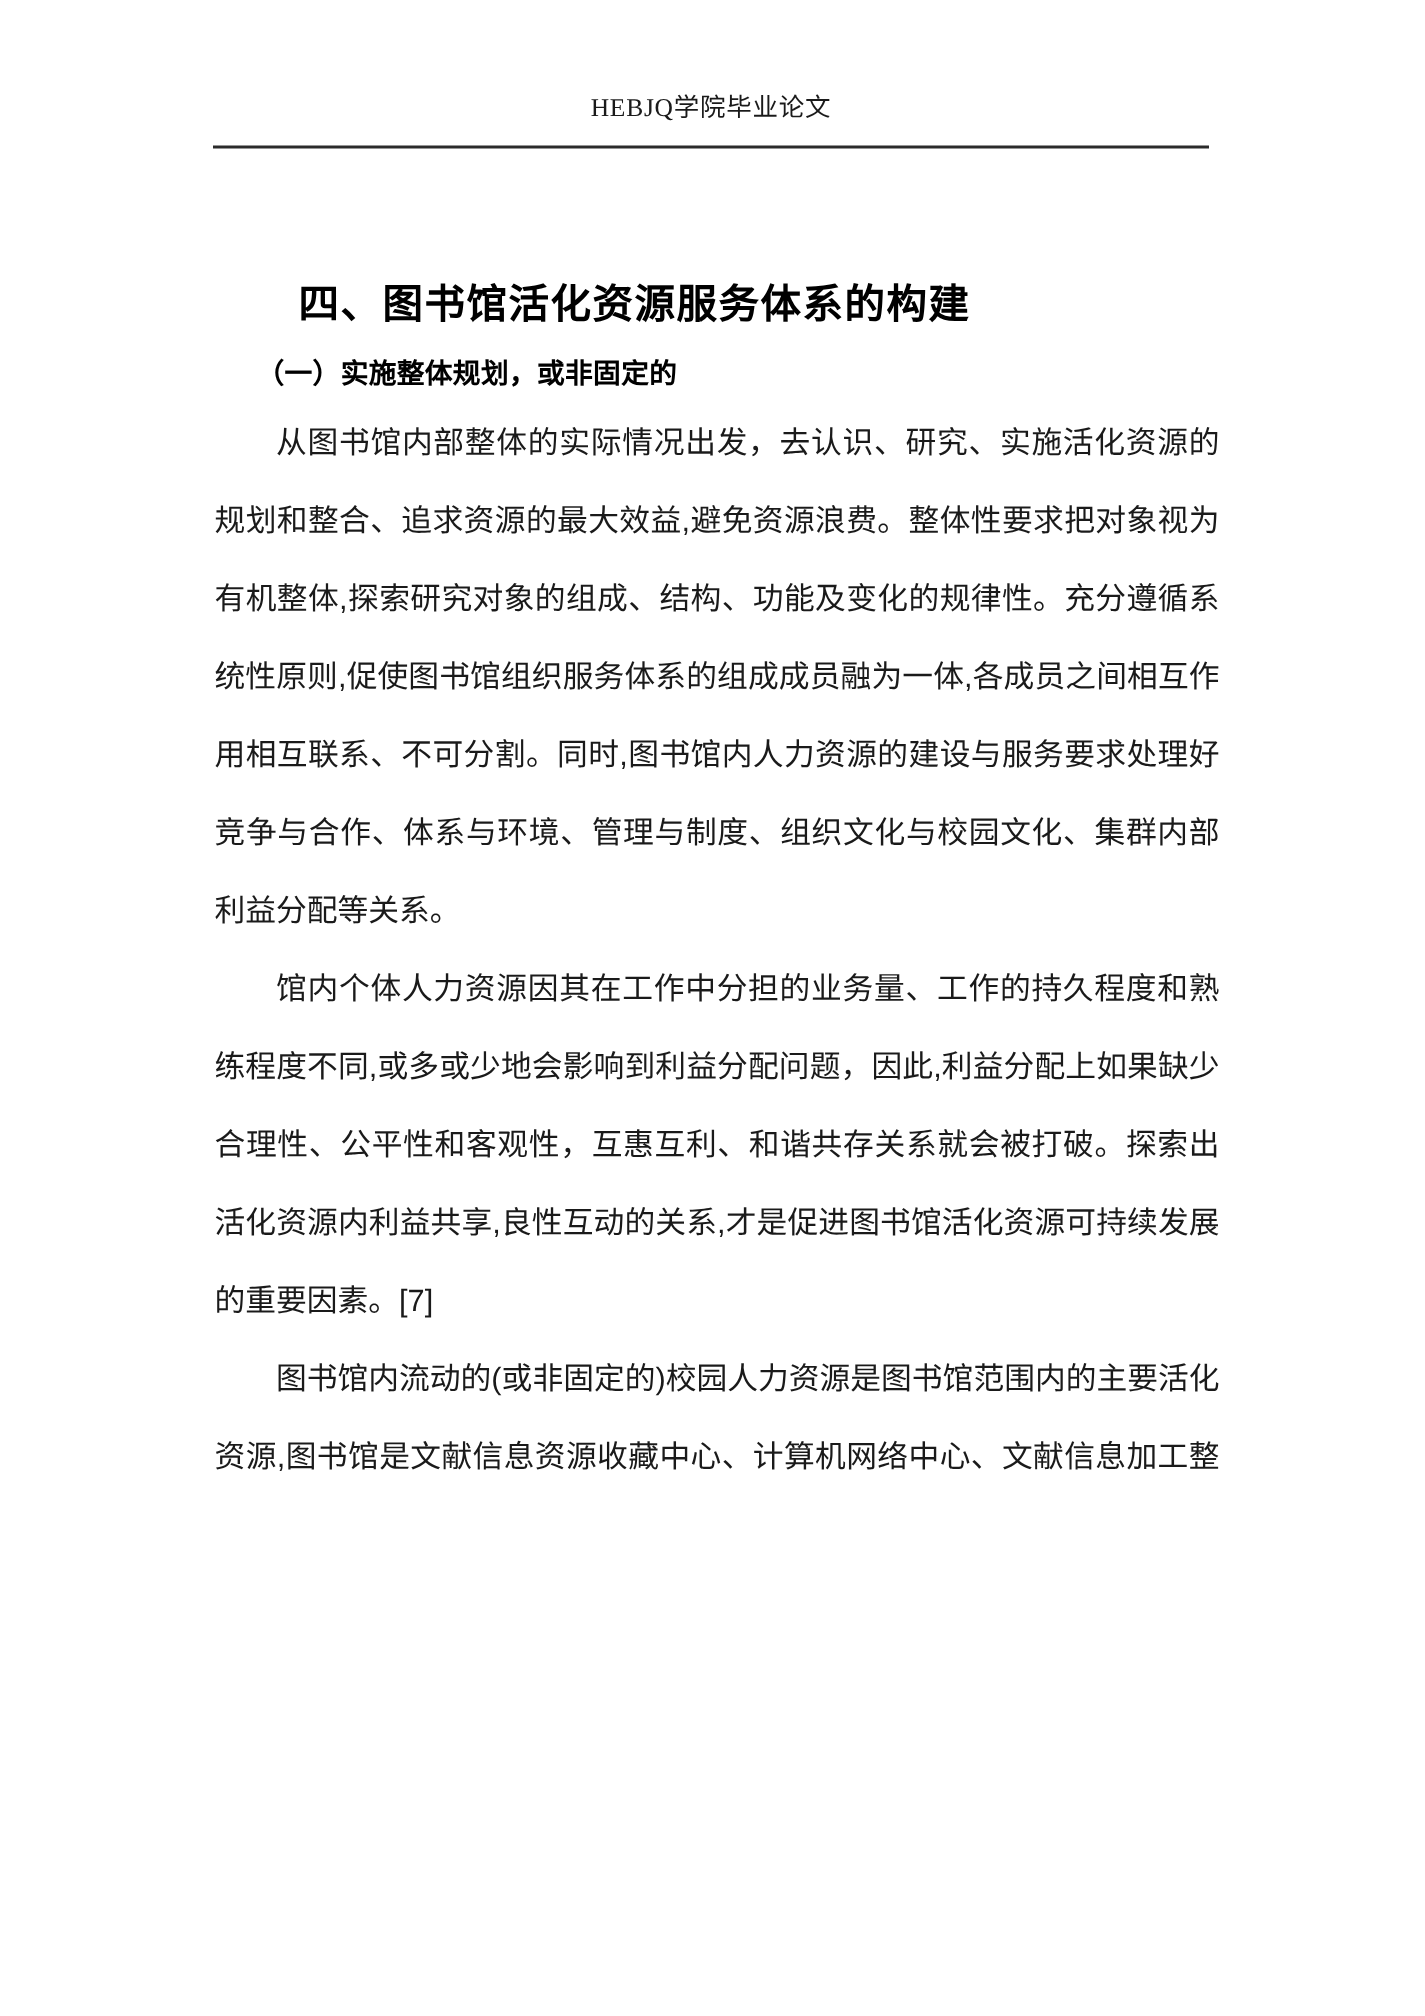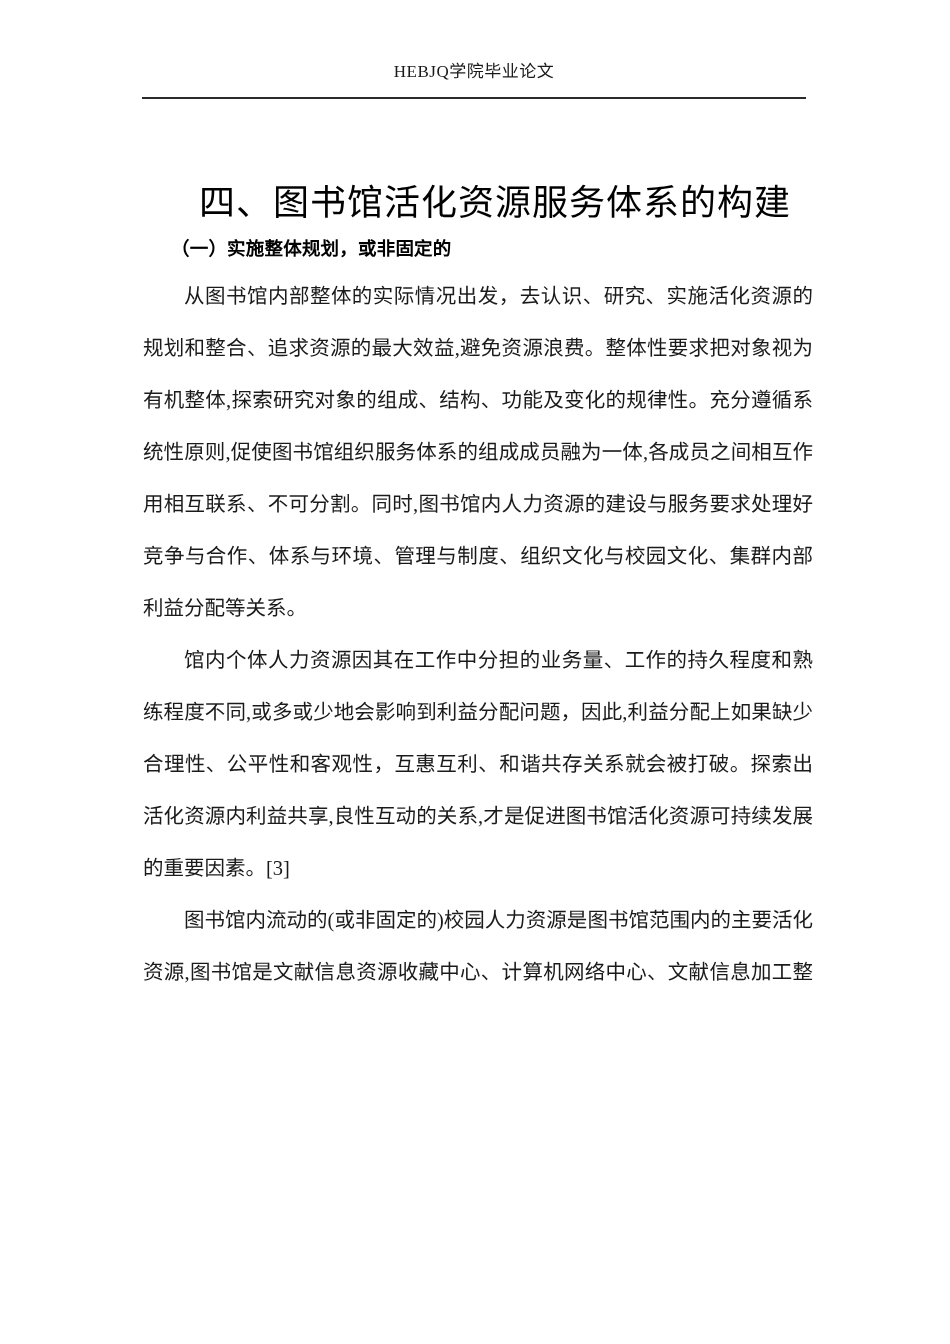--- a/index.html
+++ b/index.html
@@ -51,22 +51,22 @@
     position: absolute;
     left: 143px;
     top: 180px;
     width: 670px;
   }
 
   h1.doc-title {
     margin: 0 0 2px 0;
     padding: 0;
     font-family: "Liberation Sans", "DejaVu Sans", sans-serif;
-    font-weight: normal;
-    font-size: 36px;
+    font-weight: bold;
+    font-size: 27px;
     line-height: 46px;
     letter-spacing: 1px;
     text-align: left;
     text-indent: 56px;
     color: #000000;
   }
 
   h2.section-title {
     margin: 0;
     padding: 0;
@@ -75,21 +75,21 @@
     font-size: 18.5px;
     line-height: 42px;
     letter-spacing: 0.2px;
     text-indent: 28px;
     color: #000000;
   }
 
   p.body-para {
     margin: 0;
     padding: 0;
-    font-family: Liberation Serif, serif;
+    font-family: Liberation Sans, sans-serif;
     font-size: 20.5px;
     line-height: 52px;
     text-align: justify;
     text-align-last: left;
     text-justify: inter-character;
     text-indent: 41px;
     color: #1a1a1a;
     letter-spacing: 0px;
   }
 
@@ -116,21 +116,21 @@
   <div class="page-header">
     <span class="header-text">HEBJQ学院毕业论文</span>
   </div>
   <div class="header-rule"></div>
 
   <div class="content">
     <h1 class="doc-title">四、图书馆活化资源服务体系的构建</h1>
     <div id="blocks">
         <h2 class="section-title">（一）实施整体规划，或非固定的</h2>
         <p class="body-para">从图书馆内部整体的实际情况出发，去认识、研究、实施活化资源的规划和整合、追求资源的最大效益,避免资源浪费。整体性要求把对象视为有机整体,探索研究对象的组成、结构、功能及变化的规律性。充分遵循系统性原则,促使图书馆组织服务体系的组成成员融为一体,各成员之间相互作用相互联系、不可分割。同时,图书馆内人力资源的建设与服务要求处理好竞争与合作、体系与环境、管理与制度、组织文化与校园文化、集群内部利益分配等关系。</p>
-        <p class="body-para">馆内个体人力资源因其在工作中分担的业务量、工作的持久程度和熟练程度不同,或多或少地会影响到利益分配问题，因此,利益分配上如果缺少合理性、公平性和客观性，互惠互利、和谐共存关系就会被打破。探索出活化资源内利益共享,良性互动的关系,才是促进图书馆活化资源可持续发展的重要因素。[3]</p>
+        <p class="body-para">馆内个体人力资源因其在工作中分担的业务量、工作的持久程度和熟练程度不同,或多或少地会影响到利益分配问题，因此,利益分配上如果缺少合理性、公平性和客观性，互惠互利、和谐共存关系就会被打破。探索出活化资源内利益共享,良性互动的关系,才是促进图书馆活化资源可持续发展的重要因素。[7]</p>
         <p class="body-para">图书馆内流动的(或非固定的)校园人力资源是图书馆范围内的主要活化资源,图书馆是文献信息资源收藏中心、计算机网络中心、文献信息加工整序与服务咨询中心、业务指导与人才培训中心。校园人力资源是图书馆内文献信息保障体系中的二级节点,也承担基本的读者(用户) 服务工作和部分文献保障任务。无论是馆内人力资源与校园人力资源都必须顺应发展性原则,即图书馆内活化资源管理服务体系建设要能够随社会发展和用户信息需求变化而做出相应变化,能够对建设推进中自身暴露的缺陷和遇到的问题做出及时、灵活的调整。通过松建图书馆活化资源服务体系，将有助于推动高校图书馆可持续发展。因此，该体系建设必须根据系统反馈和利用评价判断是否进行修补。只有连续、灵活、动态发展的体系,才能使馆内活化资源的发挥产生持续效用,具有生命力。［4］</p>
       </div>
   </div>
 
   <div class="page-footer">
     <span class="folio">—5—</span>
   </div>
 
 </div>
 

